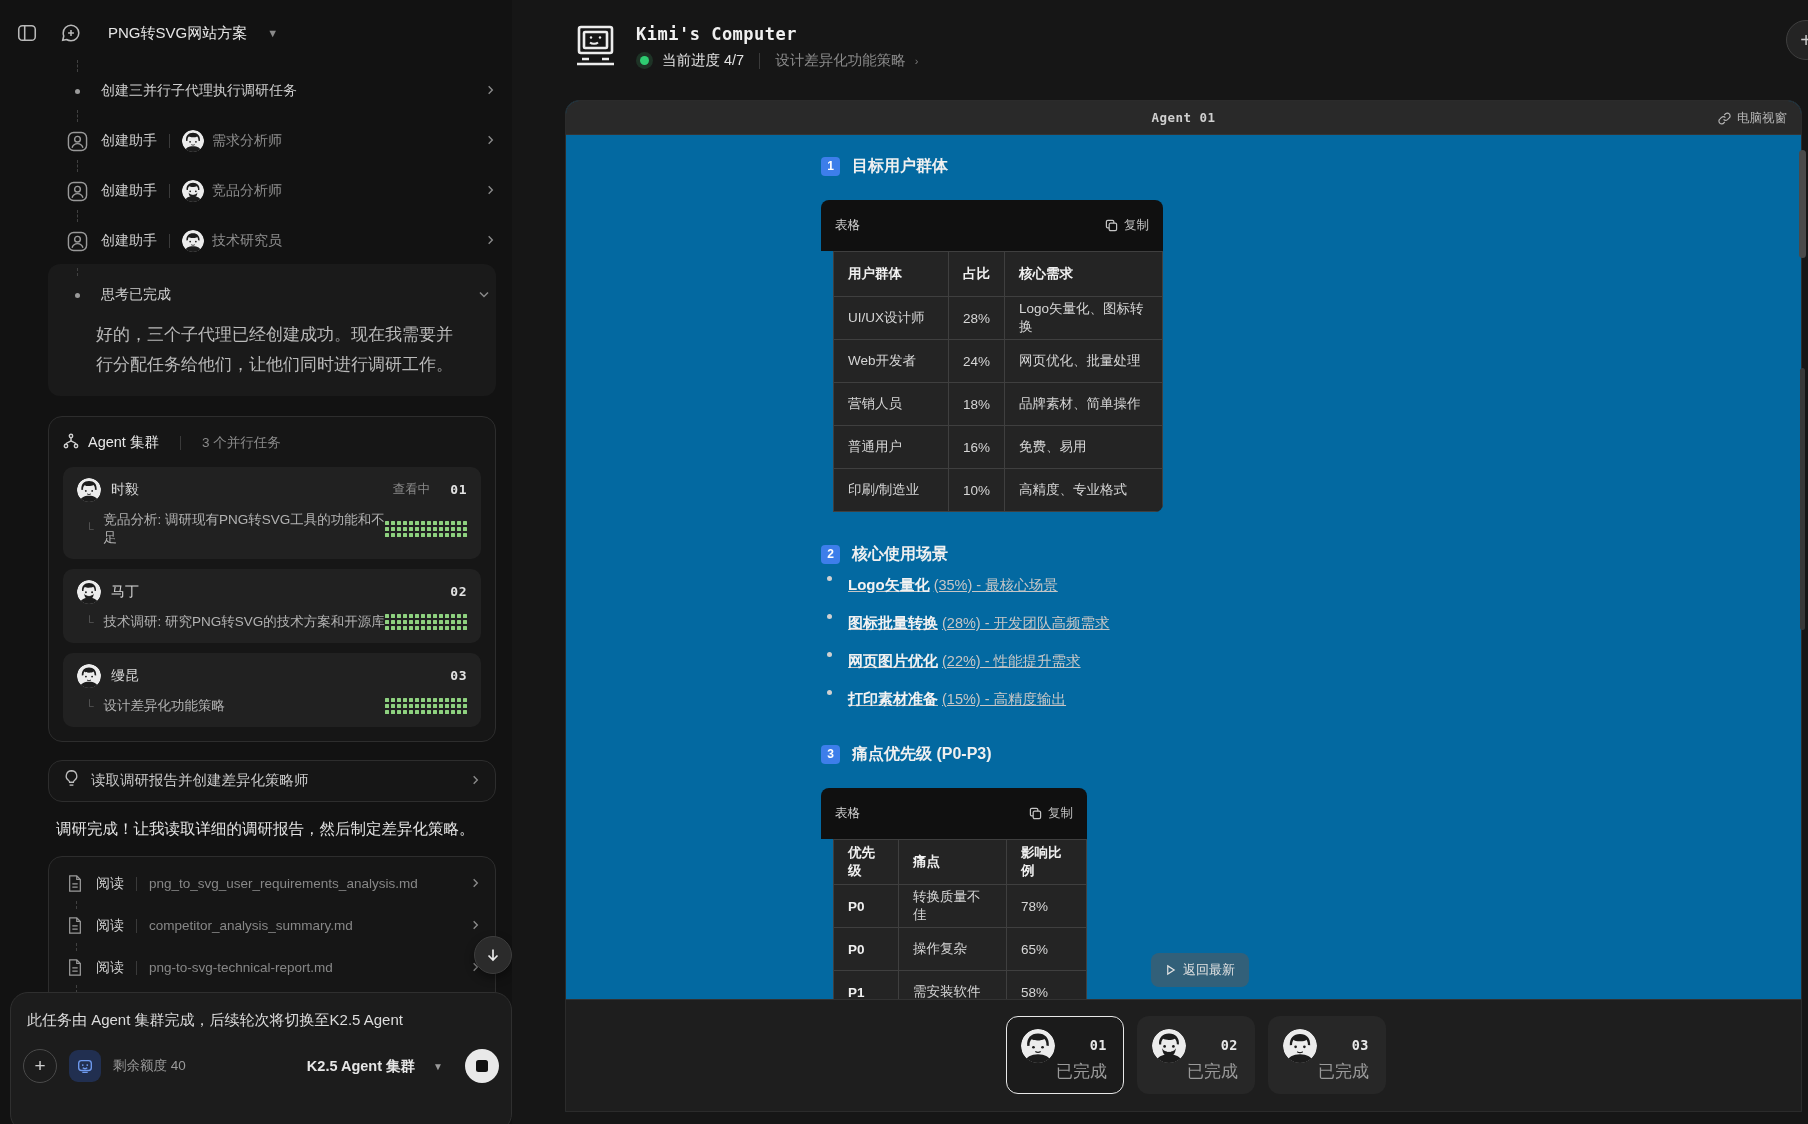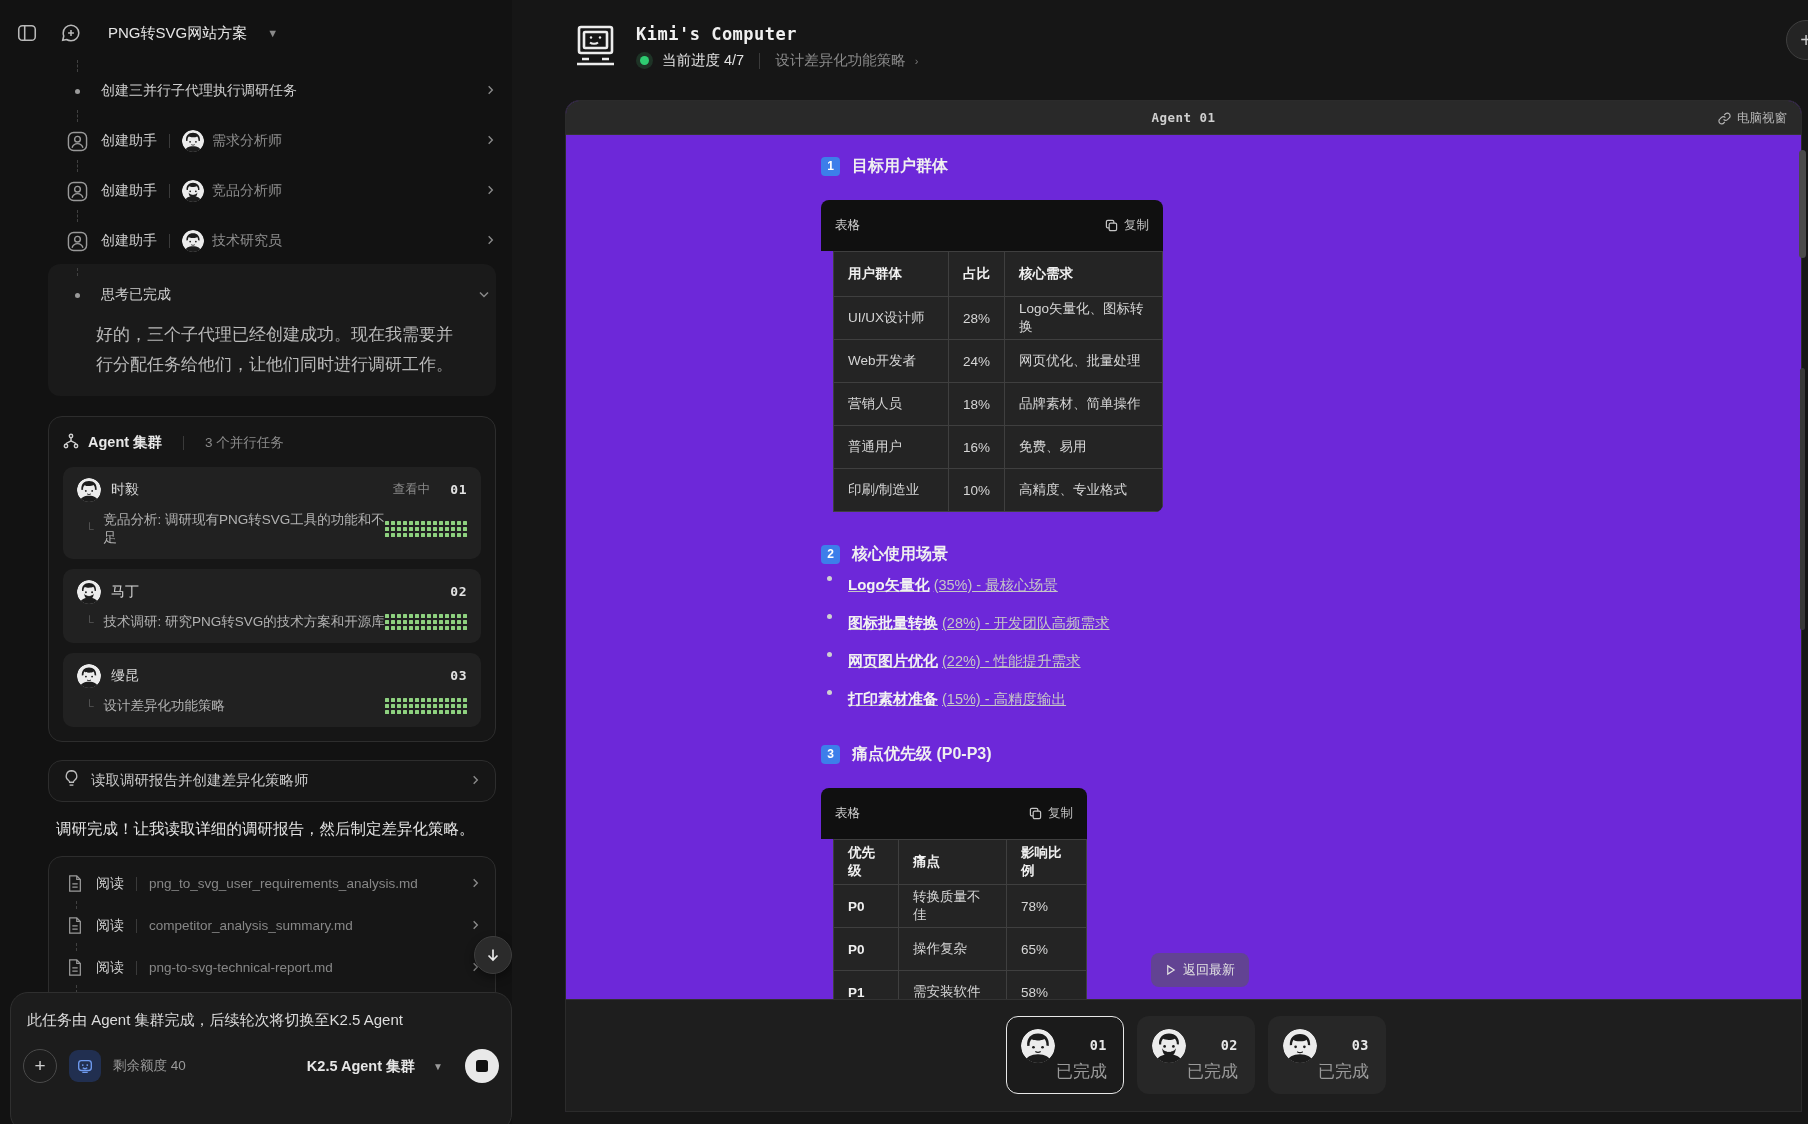--- a/index.html
+++ b/index.html
@@ -28,21 +28,21 @@
   .t-sp { flex:1; }
   .chev { color:#6f6f6f; flex:none; }
   .avatar { display:inline-flex; border-radius:50%; overflow:hidden; flex:none; }
 
   .thought-card { background:#1a1a1a; border-radius:12px; margin-top:4px; padding:4px 6px 16px 0; }
   .thought-text { margin:6px 30px 0 48px; font-size:17px; line-height:1.75; color:#bababa; }
 
   .card { border:1px solid #2d2d2d; border-radius:14px; background:#161616; }
   .cluster { margin-top:20px; padding:12px 14px 14px; }
   .cluster-head { display:flex; align-items:center; gap:9px; height:28px; }
-  .cluster-title { font-size:14.5px; font-weight:bold; color:#e8e8e8;text-align:center; }
+  .cluster-title { font-size:14.5px; font-weight:normal; color:#e8e8e8;text-align:center; }
   .cluster-sub { color:#8a8a8a; font-size:13.5px; }
   .agent-card { background:#212121; border-radius:10px; padding:11px 14px 12px; margin-top:10px; }
   .ac-top { display:flex; align-items:center; gap:10px; }
   .ac-name { color:#d6d6d6; font-size:14px; }
   .ac-status { color:#8a8a8a; font-size:12.5px; margin-right:10px; }
   .ac-num { font-size:13px; color:#e3e3e3; }
   .ac-task { display:flex; align-items:center; margin-top:9px; }
   .ac-elbow { color:#5a5a5a; font-size:12px; margin:0 10px 0 8px; }
   .ac-task-text { color:#b2b2b2; font-size:13.5px; }
   .dots { display:grid; grid-template-columns:repeat(14,4px); grid-auto-rows:4px; gap:2px; margin-left:auto; flex:none; }
@@ -89,21 +89,21 @@
   .gdot { width:9px; height:9px; border-radius:50%; background:#2ecc71; }
   .rp-progress { color:#e2e2e2; font-size:14.5px; }
   .rp-vdiv { width:1px; height:16px; background:#3a3a3a; margin:0 6px; }
   .rp-task { color:#8a8a8a; font-size:14.5px; }
   .rp-task-chev { color:#7a7a7a; font-size:11px; }
   .newchat-btn { position:absolute; left:1274px; top:20px; width:40px; height:40px; border-radius:50%;
     background:#242424; border:1px solid #3f3f3f; color:#c9c9c9; display:flex; align-items:center;
     justify-content:center; font-size:20px; }
 
   .comp-card { position:absolute; left:53px; top:100px; width:1237px; height:1012px;
-    background:#6d28d9; border:1px solid #2b2b2b; border-radius:14px 14px 0 0; overflow:hidden; }
+    background:#0369a1; border:1px solid #2b2b2b; border-radius:14px 14px 0 0; overflow:hidden; }
   .tab-bar { position:relative; height:34px; background:#292929; border-bottom:1px solid #343434;
     display:flex; align-items:center; justify-content:center; }
   .tab-label { font-size:12.5px; color:#cfcfcf; }
   .win-link { position:absolute; right:14px; top:0; height:34px; display:flex; align-items:center;
     gap:6px; color:#b5b5b5; font-size:12.5px; }
 
   .comp-content { position:absolute; left:0; right:0; top:35px; bottom:112px; overflow:hidden;
     padding:18px 0 0 255px; }
   .sec-head { display:flex; align-items:center; gap:12px; height:24px; }
   .sec-badge { width:19px; height:19px; border-radius:4px; background:#3d7eea; color:#fff;

